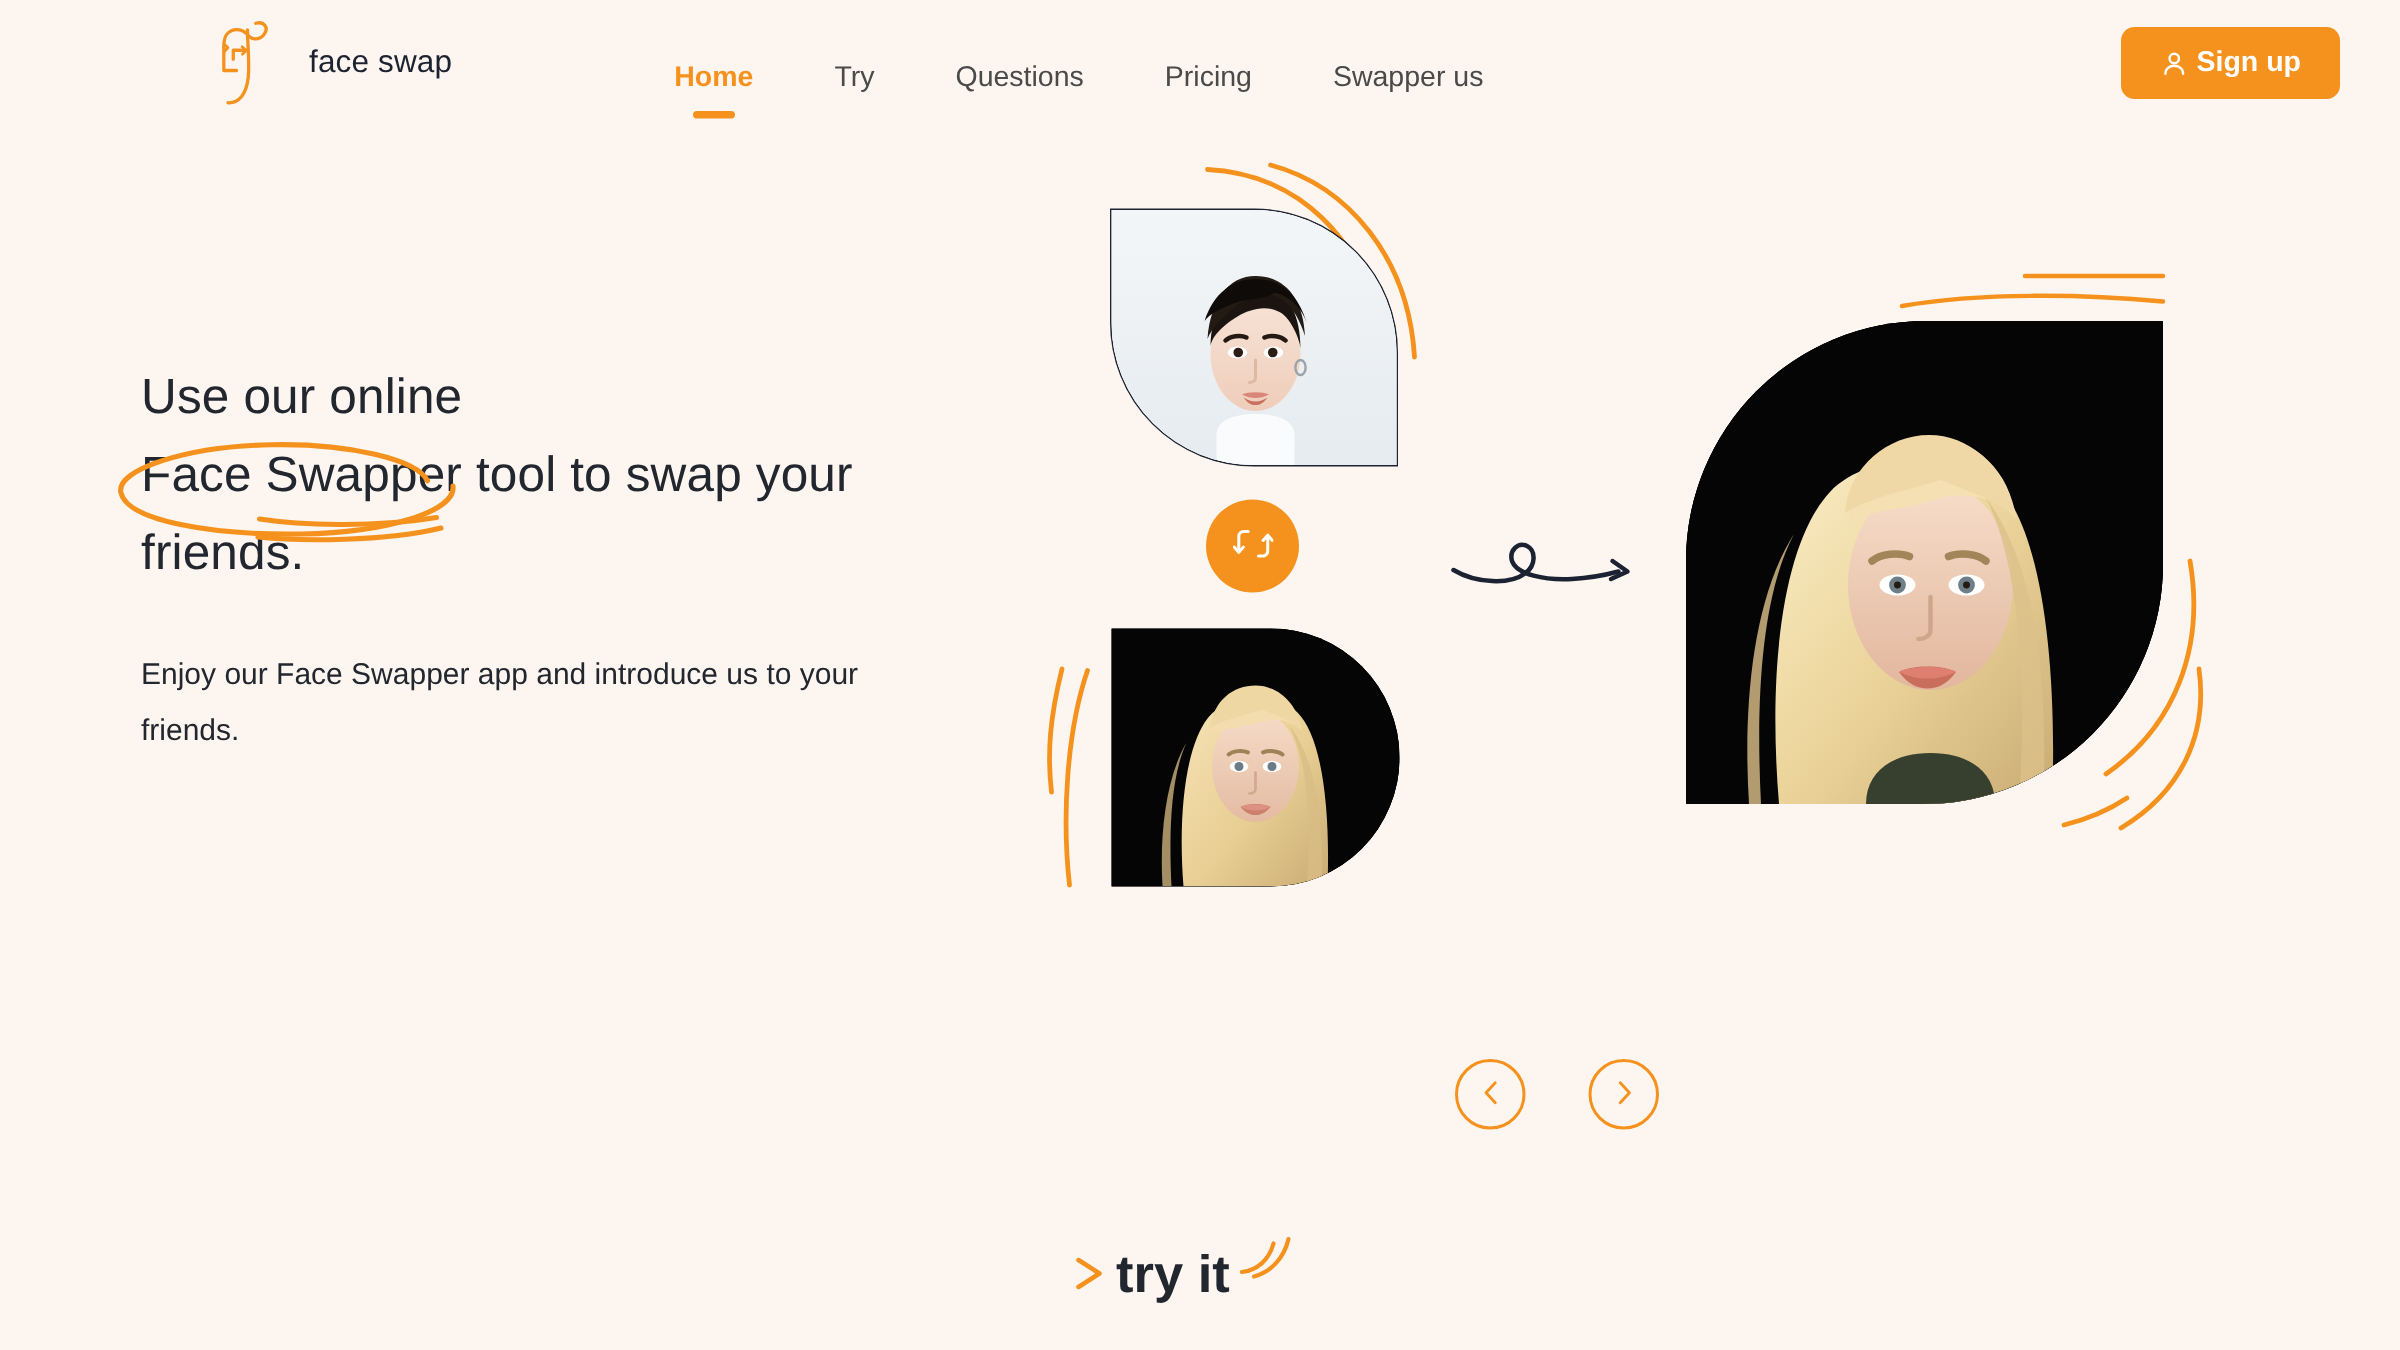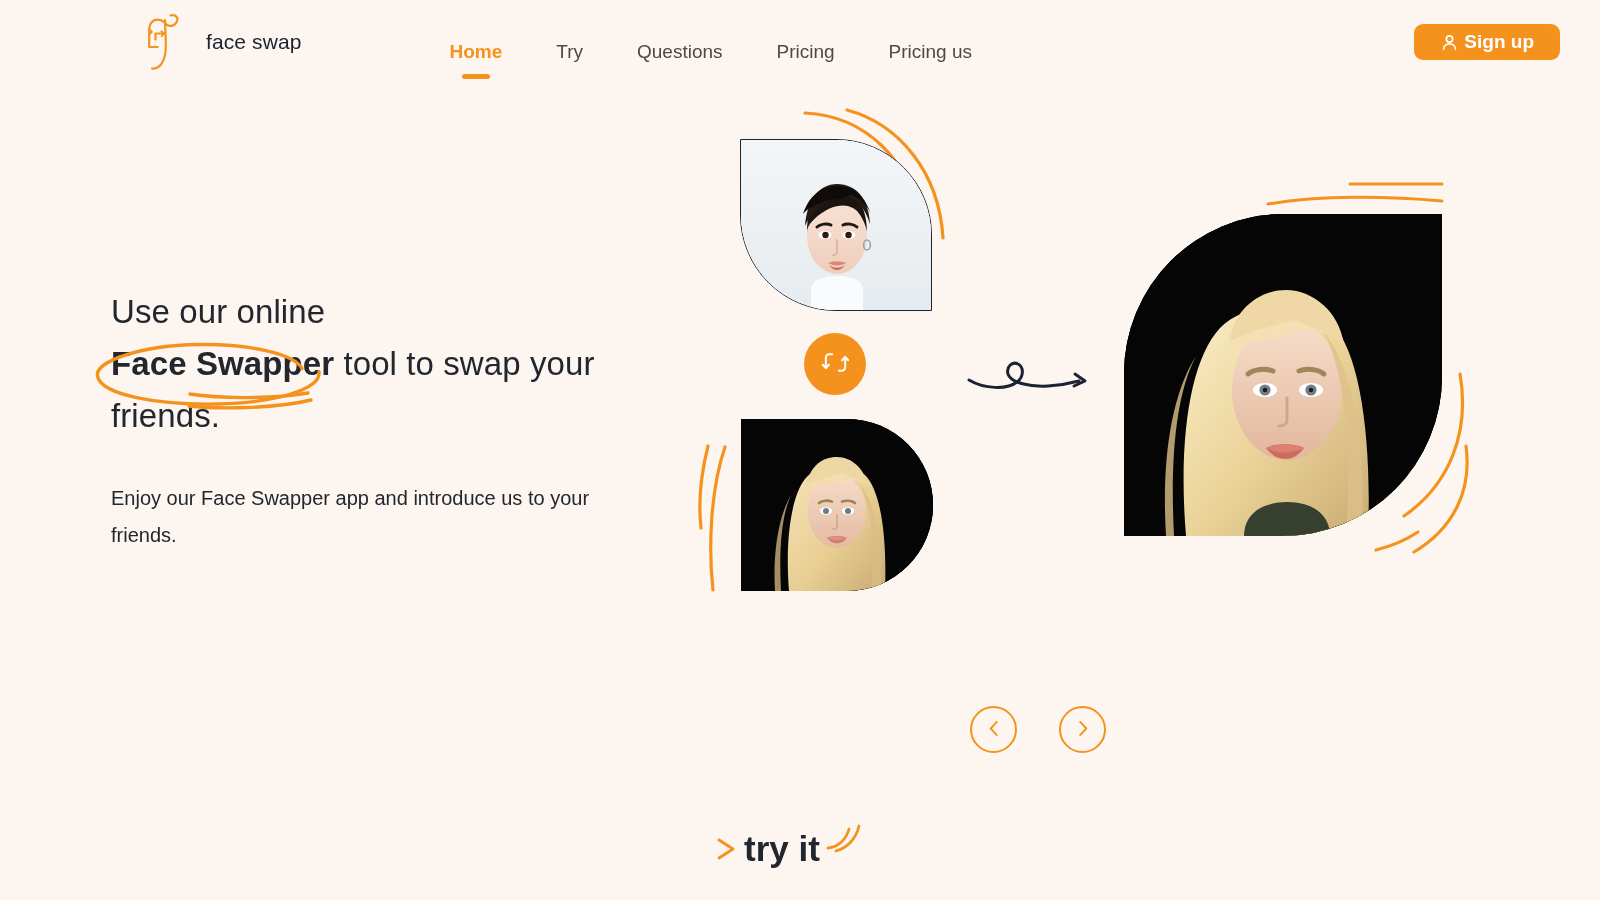--- a/index.html
+++ b/index.html
@@ -69,50 +69,49 @@
     border-radius: 3px;
     background: #F5921E;
   }
 
   .signup-btn {
     margin-left: auto;
     background: #F5921E;
     color: #fff;
     border: none;
     border-radius: 9px;
-    height: 36px;
+    height: 48px;
     padding: 0 26px;
     display: flex;
     align-items: center;
     gap: 5px;
     font-size: 19px;
     font-weight: 700;
     font-family: "Liberation Sans", sans-serif;
     cursor: pointer;
     white-space: nowrap;
   }
   .signup-btn svg { display: block; }
 
   
   .hero-copy {
     position: absolute;
-    left: 111px;
+    left: 94px;
     top: 238px;
     width: 560px;
     z-index: 10;
-    margin-top: 48px;
   }
   .headline {
     font-size: 33px;
     line-height: 52px;
     font-weight: 400;
     color: #22272F;
     letter-spacing: .1px;
   }
-  .headline .hl-strong { font-weight: 700; position: relative; }
+  .headline .hl-strong { font-weight: 400; position: relative; }
 
   .circle-annot {
     position: absolute;
     left: -18px;
     top: 53px;
     width: 250px;
     height: 76px;
     pointer-events: none;
     overflow: visible;
   }
@@ -236,21 +235,21 @@
       </svg>
     </span>
     <span class="brand-name">face swap</span>
   </div>
 
   <nav class="nav">
     <span class="nav-item active">Home</span>
     <span class="nav-item">Try</span>
     <span class="nav-item">Questions</span>
     <span class="nav-item">Pricing</span>
-    <span class="nav-item">Pricing us</span>
+    <span class="nav-item">Swapper us</span>
   </nav>
 
   <button class="signup-btn">
     <span>
       <svg width="19" height="19" viewBox="0 0 20 20" fill="none" xmlns="http://www.w3.org/2000/svg">
         <circle cx="10" cy="6.3" r="3.3" stroke="#fff" stroke-width="1.7"></circle>
         <path d="M3.8 17c0-3.4 2.8-5.6 6.2-5.6s6.2 2.2 6.2 5.6" stroke="#fff" stroke-width="1.7" stroke-linecap="round"></path>
       </svg>
     </span>
     <span>Sign up</span>

